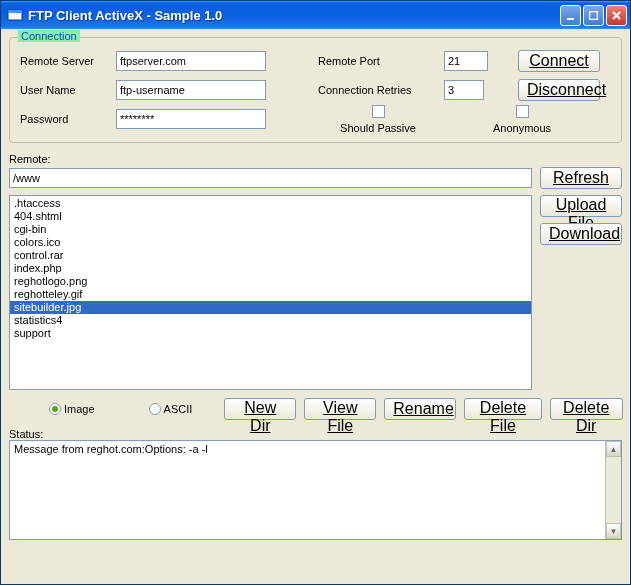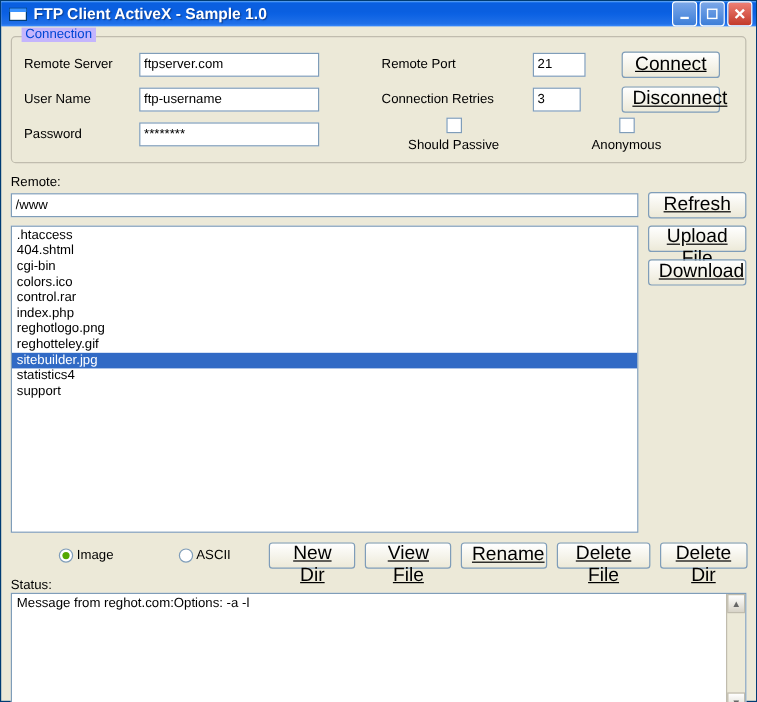--- a/index.html
+++ b/index.html
@@ -59,21 +59,21 @@
   .groupbox {
     border: 1px solid #c0bcae;
     border-radius: 4px;
     padding: 10px 10px 10px 10px;
     position: relative;
     margin-bottom: 8px;
   }
   .group-legend {
     position:absolute;
     top:-8px; left:8px;
-    background:#c4b5fd;
+    background:#86efac;
     padding:0 3px;
     color:#0046d5;
   }
   .conn-grid {
     display:grid;
     grid-template-columns: 90px 150px 40px 120px 50px 100px;
     grid-auto-rows: 26px;
     align-items:center;
     gap: 3px 6px;
   }
@@ -105,21 +105,21 @@
     border:1px solid #7f9db9;
     background:#fff;
   }
   .remote-label { color:#000; margin:2px 0; }
   .path-row { display:flex; gap:8px; align-items:center; }
   .path-input { flex:1; }
   .sidebtns { display:flex; flex-direction:column; gap:6px; width:82px; }
   .main-row { display:flex; gap:8px; margin-top:6px; }
   .listbox {
     flex:1;
-    height:256px;
+    height:195px;
     background:#fff;
     border:1px solid #7f9db9;
     overflow:auto;
     padding:1px 0;
   }
   .list-item {
     padding:0 4px;
     line-height:13px;
     cursor:default;
     white-space:nowrap;

